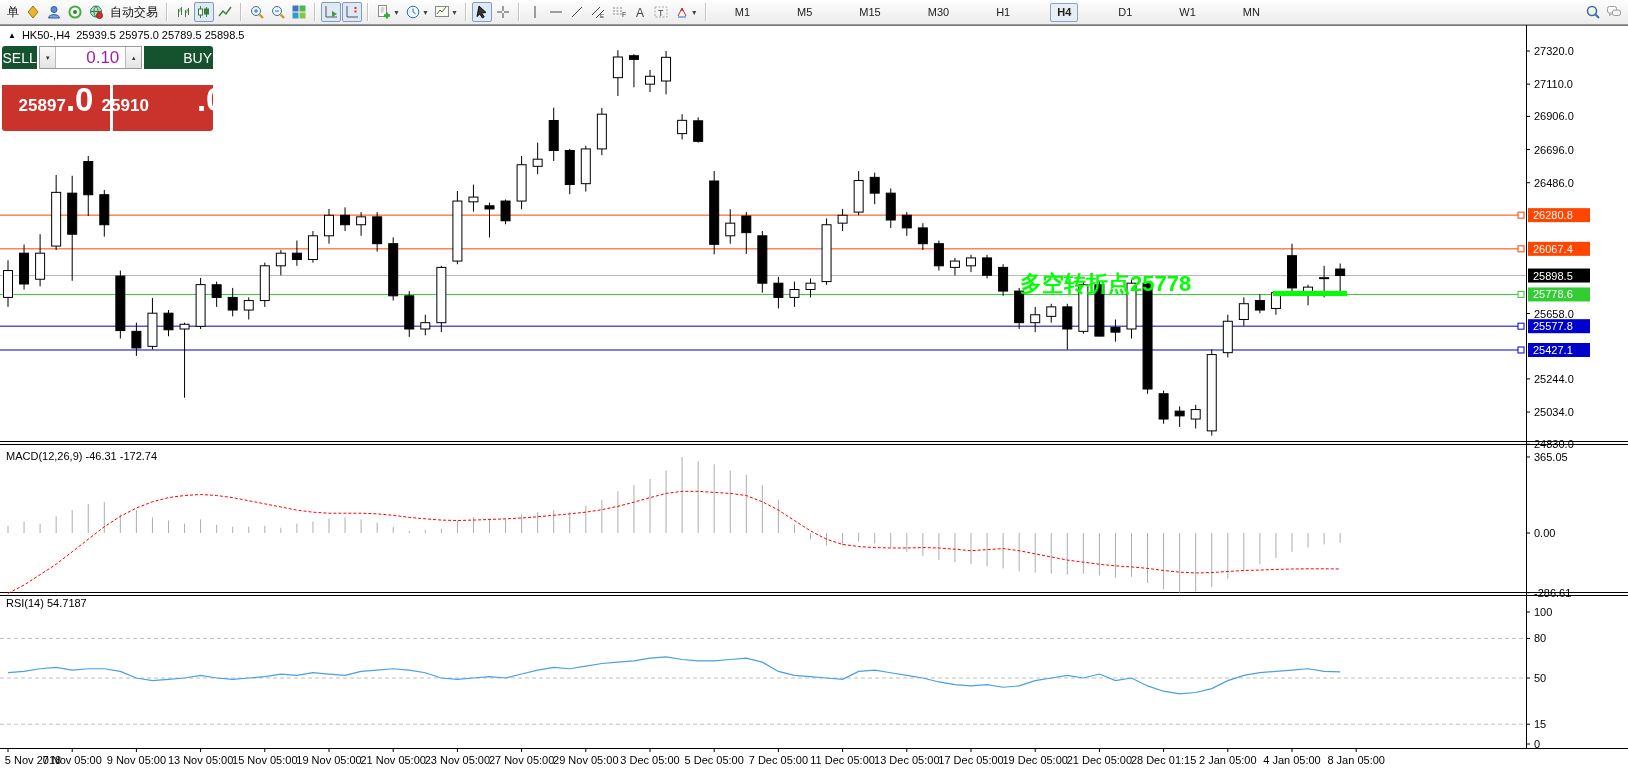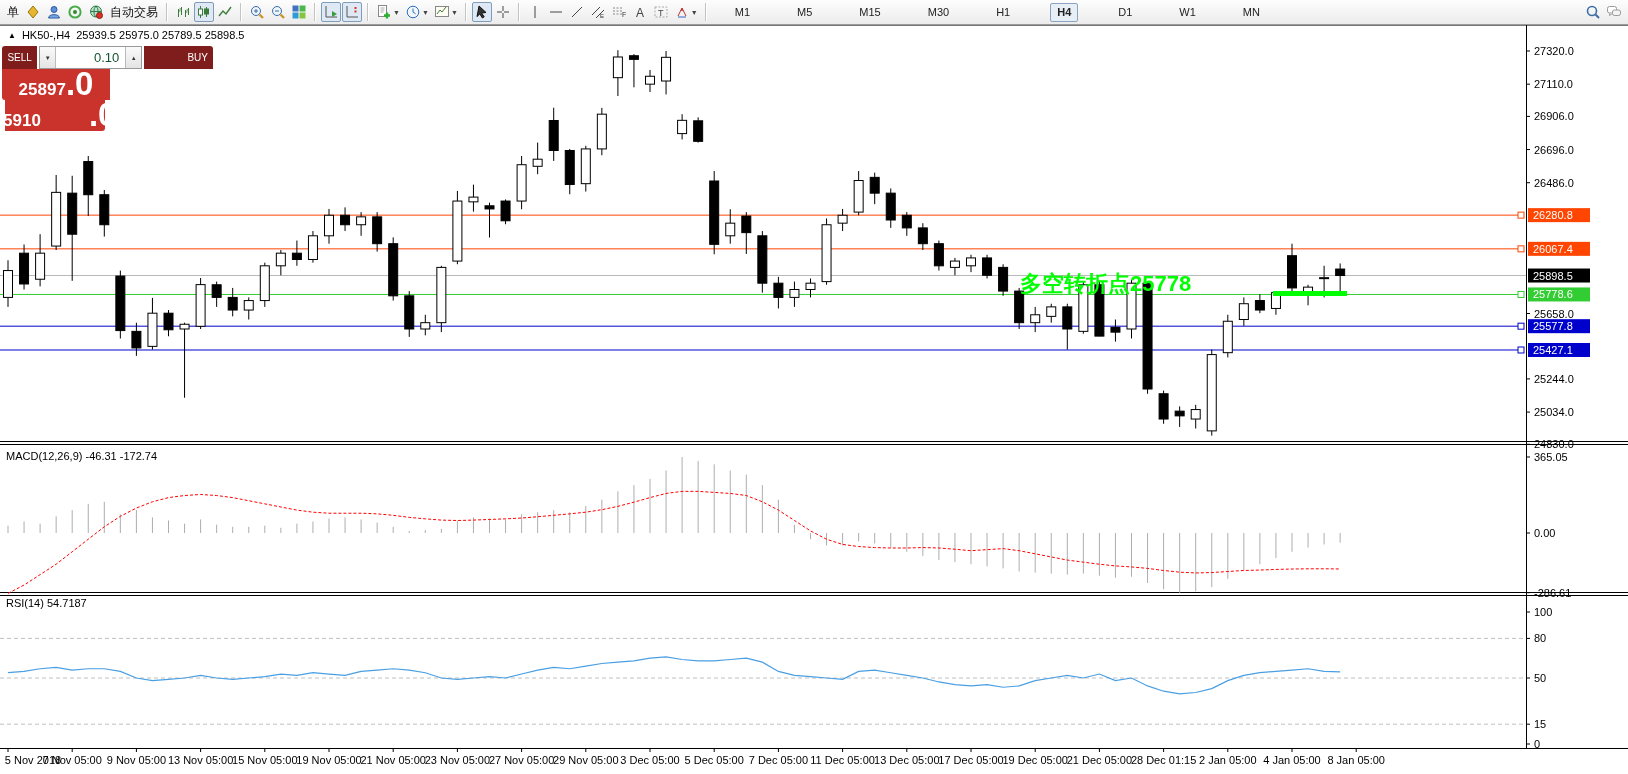--- a/index.html
+++ b/index.html
@@ -17,29 +17,29 @@
   .tb-spacer{flex:1;}
   .dd{font-size:7px;color:#444;margin-left:1px;}
   .tf-btn{height:19px;padding:0 6px;display:flex;align-items:center;font-size:11px;color:#222;
     border:1px solid transparent;border-radius:2px;box-sizing:border-box;margin:0 16px;}
   .tf-btn.active{background:#e8eef6;border-color:#8aa4c0;font-weight:bold;}
   
   #chart-title{position:absolute;left:8px;top:29px;font-size:11px;color:#000;display:flex;gap:6px;align-items:center;}
   #chart-title .tri{font-size:8px;}
   #trade-panel{position:absolute;left:2px;top:46px;width:211px;height:61px;}
   .tp-row1{display:flex;height:23px;}
-  .tp-sell,.tp-buy{background:#7f1d1d;color:#fff;font-size:10px;display:flex;align-items:center;justify-content:center;}
+  .tp-sell,.tp-buy{background:#14532d;color:#fff;font-size:14px;display:flex;align-items:center;justify-content:center;}
   .tp-sell{width:53px;border-radius:3px 0 0 0;}
   .tp-buy{width:46px;margin-left:auto;border-radius:0 3px 0 0;padding-left:38px;}
   .tp-spin{display:flex;height:21px;border:1px solid #9a9a9a;background:#fff;margin:0 2px;}
   .tp-arrow{width:15px;background:linear-gradient(#fafafa,#e4e4e4);border:0;display:flex;align-items:center;justify-content:center;font-size:6px;color:#333;}
   .tp-arrow.left{border-right:1px solid #bbb;}
   .tp-arrow.right{border-left:1px solid #bbb;}
-  .tp-vol{width:63px;font-size:13px;color:#14532d;display:flex;align-items:center;justify-content:flex-end;padding-right:6px;}
-  .tp-row2{display:flex;height:46px;margin-top:0px;flex-direction:column;}
+  .tp-vol{width:63px;font-size:17px;color:#a21caf;display:flex;align-items:center;justify-content:flex-end;padding-right:6px;}
+  .tp-row2{display:flex;height:46px;margin-top:16px;}
   .tp-price{background:#c9332c;color:#fff;display:flex;align-items:baseline;justify-content:center;}
   .tp-price .small{font-size:17px;font-weight:bold;letter-spacing:0px;}
   .tp-price .big{font-size:33px;font-weight:bold;line-height:30px;}
   .tp-price.sellp{width:108px;border-radius:0 0 0 3px;}
   .tp-price.buyp{width:100px;margin-left:3px;border-radius:0 0 3px 0;gap:48px;}
   .ind-label{position:absolute;font-size:11px;color:#000;white-space:nowrap;}
   svg text{font-family:"Liberation Sans","DejaVu Sans",sans-serif;}
 </style>
 </head>
 <body>

